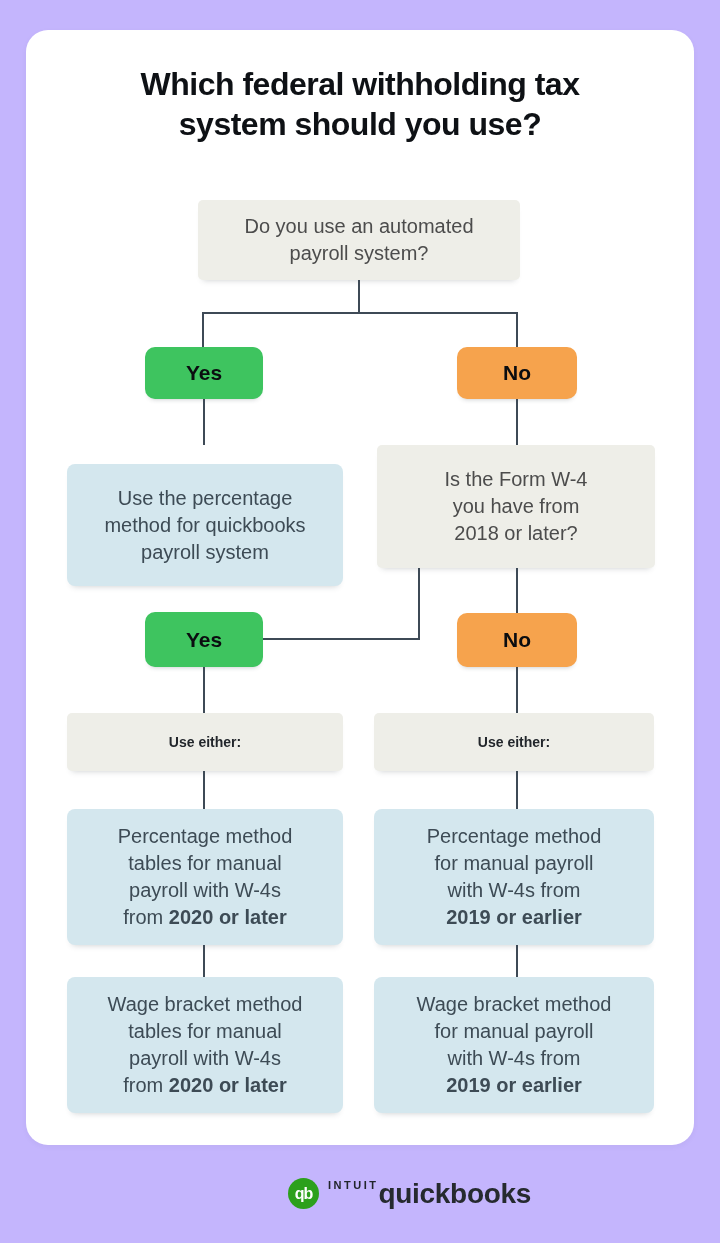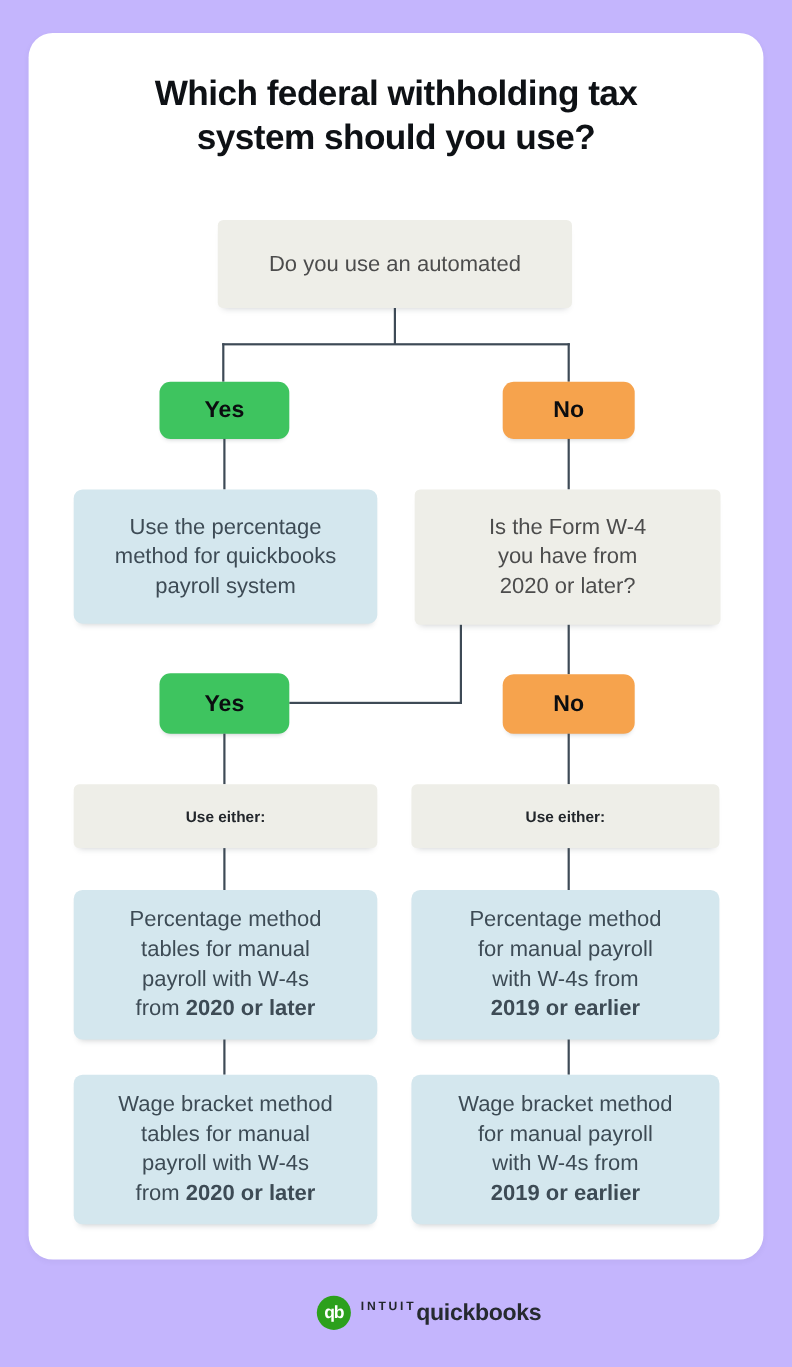--- a/index.html
+++ b/index.html
@@ -86,61 +86,62 @@
     color:#ffffff;font-weight:bold;font-size:16px;
     letter-spacing:-1px;
     margin-right:9px;
   }
   .brand-text{display:flex;line-height:1;}
   .brand-top{
     font-size:11px;font-weight:bold;color:#21252b;
     letter-spacing:2.5px;margin-bottom:2px;
   }
   .brand-bottom{
-    font-size:21px;font-weight:bold;color:#262a2f;
+    font-size:28px;font-weight:bold;color:#262a2f;
     letter-spacing:-0.3px;
   }
 </style>
 </head>
 <body>
 
 <div id="canvas">
 
   <div class="card"></div>
 
   <div class="title">
     <div>Which federal withholding tax</div>
     <div>system should you use?</div>
   </div>
 
   <div class="box gray-box" style="left:198px;top:200px;width:322px;height:80px;">
     <div>Do you use an automated</div>
+    <div>payroll system?</div>
   </div>
 
   <div class="vline" style="left:358px;top:280px;height:33px;"></div>
   <div class="hline" style="left:202px;top:312px;width:316px;"></div>
   <div class="vline" style="left:202px;top:312px;height:35px;"></div>
   <div class="vline" style="left:516px;top:312px;height:35px;"></div>
 
   <div class="badge green" style="left:145px;top:347px;width:118px;height:52px;">Yes</div>
   <div class="badge orange" style="left:457px;top:347px;width:120px;height:52px;">No</div>
 
   <div class="vline" style="left:203px;top:399px;height:46px;"></div>
   <div class="vline" style="left:516px;top:399px;height:46px;"></div>
 
-  <div class="box blue-box" style="left:67px;top:445px;width:276px;height:122px;">
+  <div class="box blue-box" style="left:67px;top:464px;width:276px;height:122px;">
     <div>Use the percentage</div>
     <div>method for quickbooks</div>
     <div>payroll system</div>
   </div>
 
   <div class="box gray-box" style="left:377px;top:445px;width:278px;height:123px;">
     <div>Is the Form W-4</div>
     <div>you have from</div>
-    <div>2020 or later?</div>
+    <div>2018 or later?</div>
   </div>
 
   <div class="elbow" style="left:263px;top:568px;width:155px;height:70px;"></div>
   <div class="vline" style="left:516px;top:568px;height:45px;"></div>
 
   <div class="badge green" style="left:145px;top:612px;width:118px;height:55px;">Yes</div>
   <div class="badge orange" style="left:457px;top:613px;width:120px;height:54px;">No</div>
 
   <div class="vline" style="left:203px;top:667px;height:46px;"></div>
   <div class="vline" style="left:516px;top:667px;height:46px;"></div>

